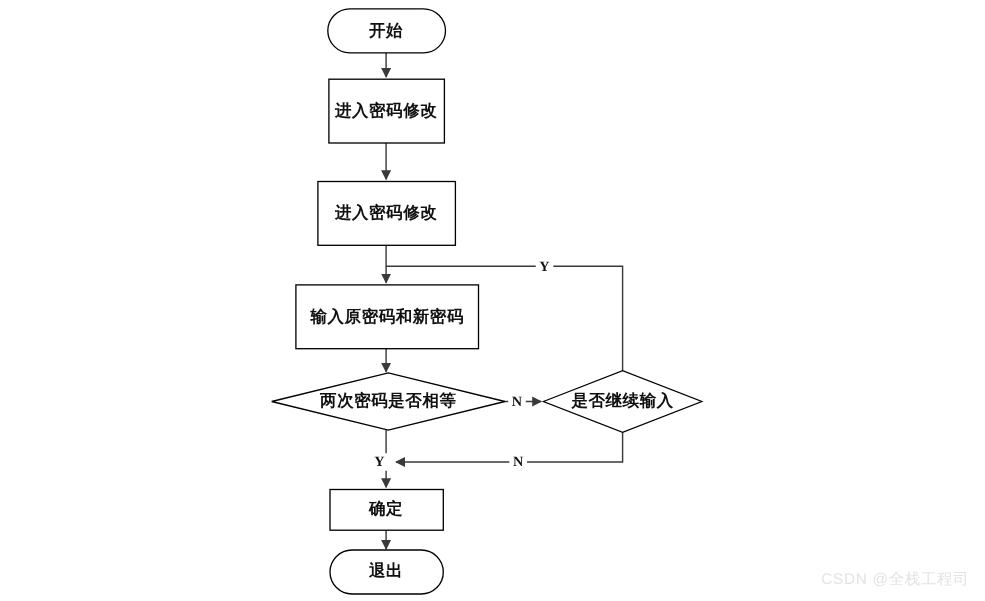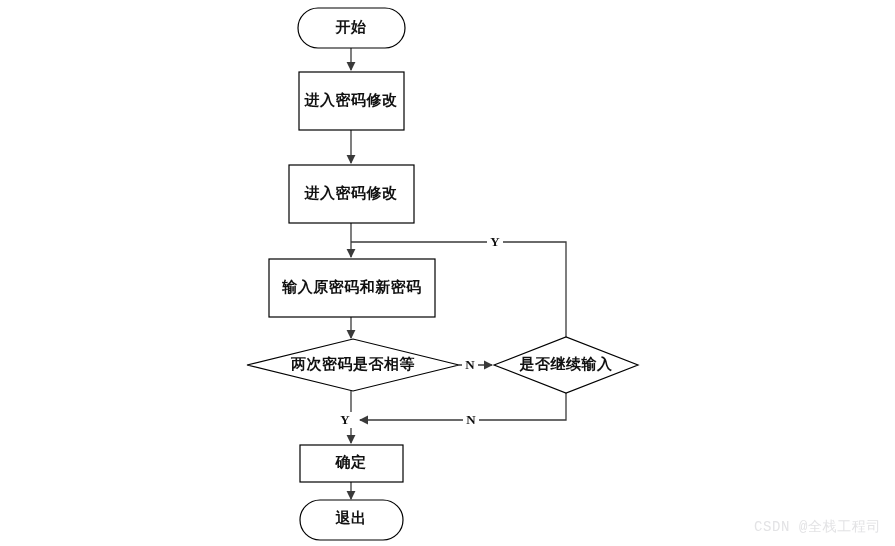--- a/index.html
+++ b/index.html
@@ -48,21 +48,21 @@
     font-size: 13px;
     font-weight: bold;
     fill: #111111;
     text-anchor: middle;
     dominant-baseline: middle;
   }
   .watermark {
     position: absolute;
     right: 14px;
     bottom: 10px;
-    font-family: Liberation Mono, monospace;
+    font-family: Liberation Sans, sans-serif;
     font-size: 14px;
     color: #e3e3e5;
     letter-spacing: 0.6px;
     user-select: none;
     white-space: nowrap;
   }
 </style>
 </head>
 <body>
 

